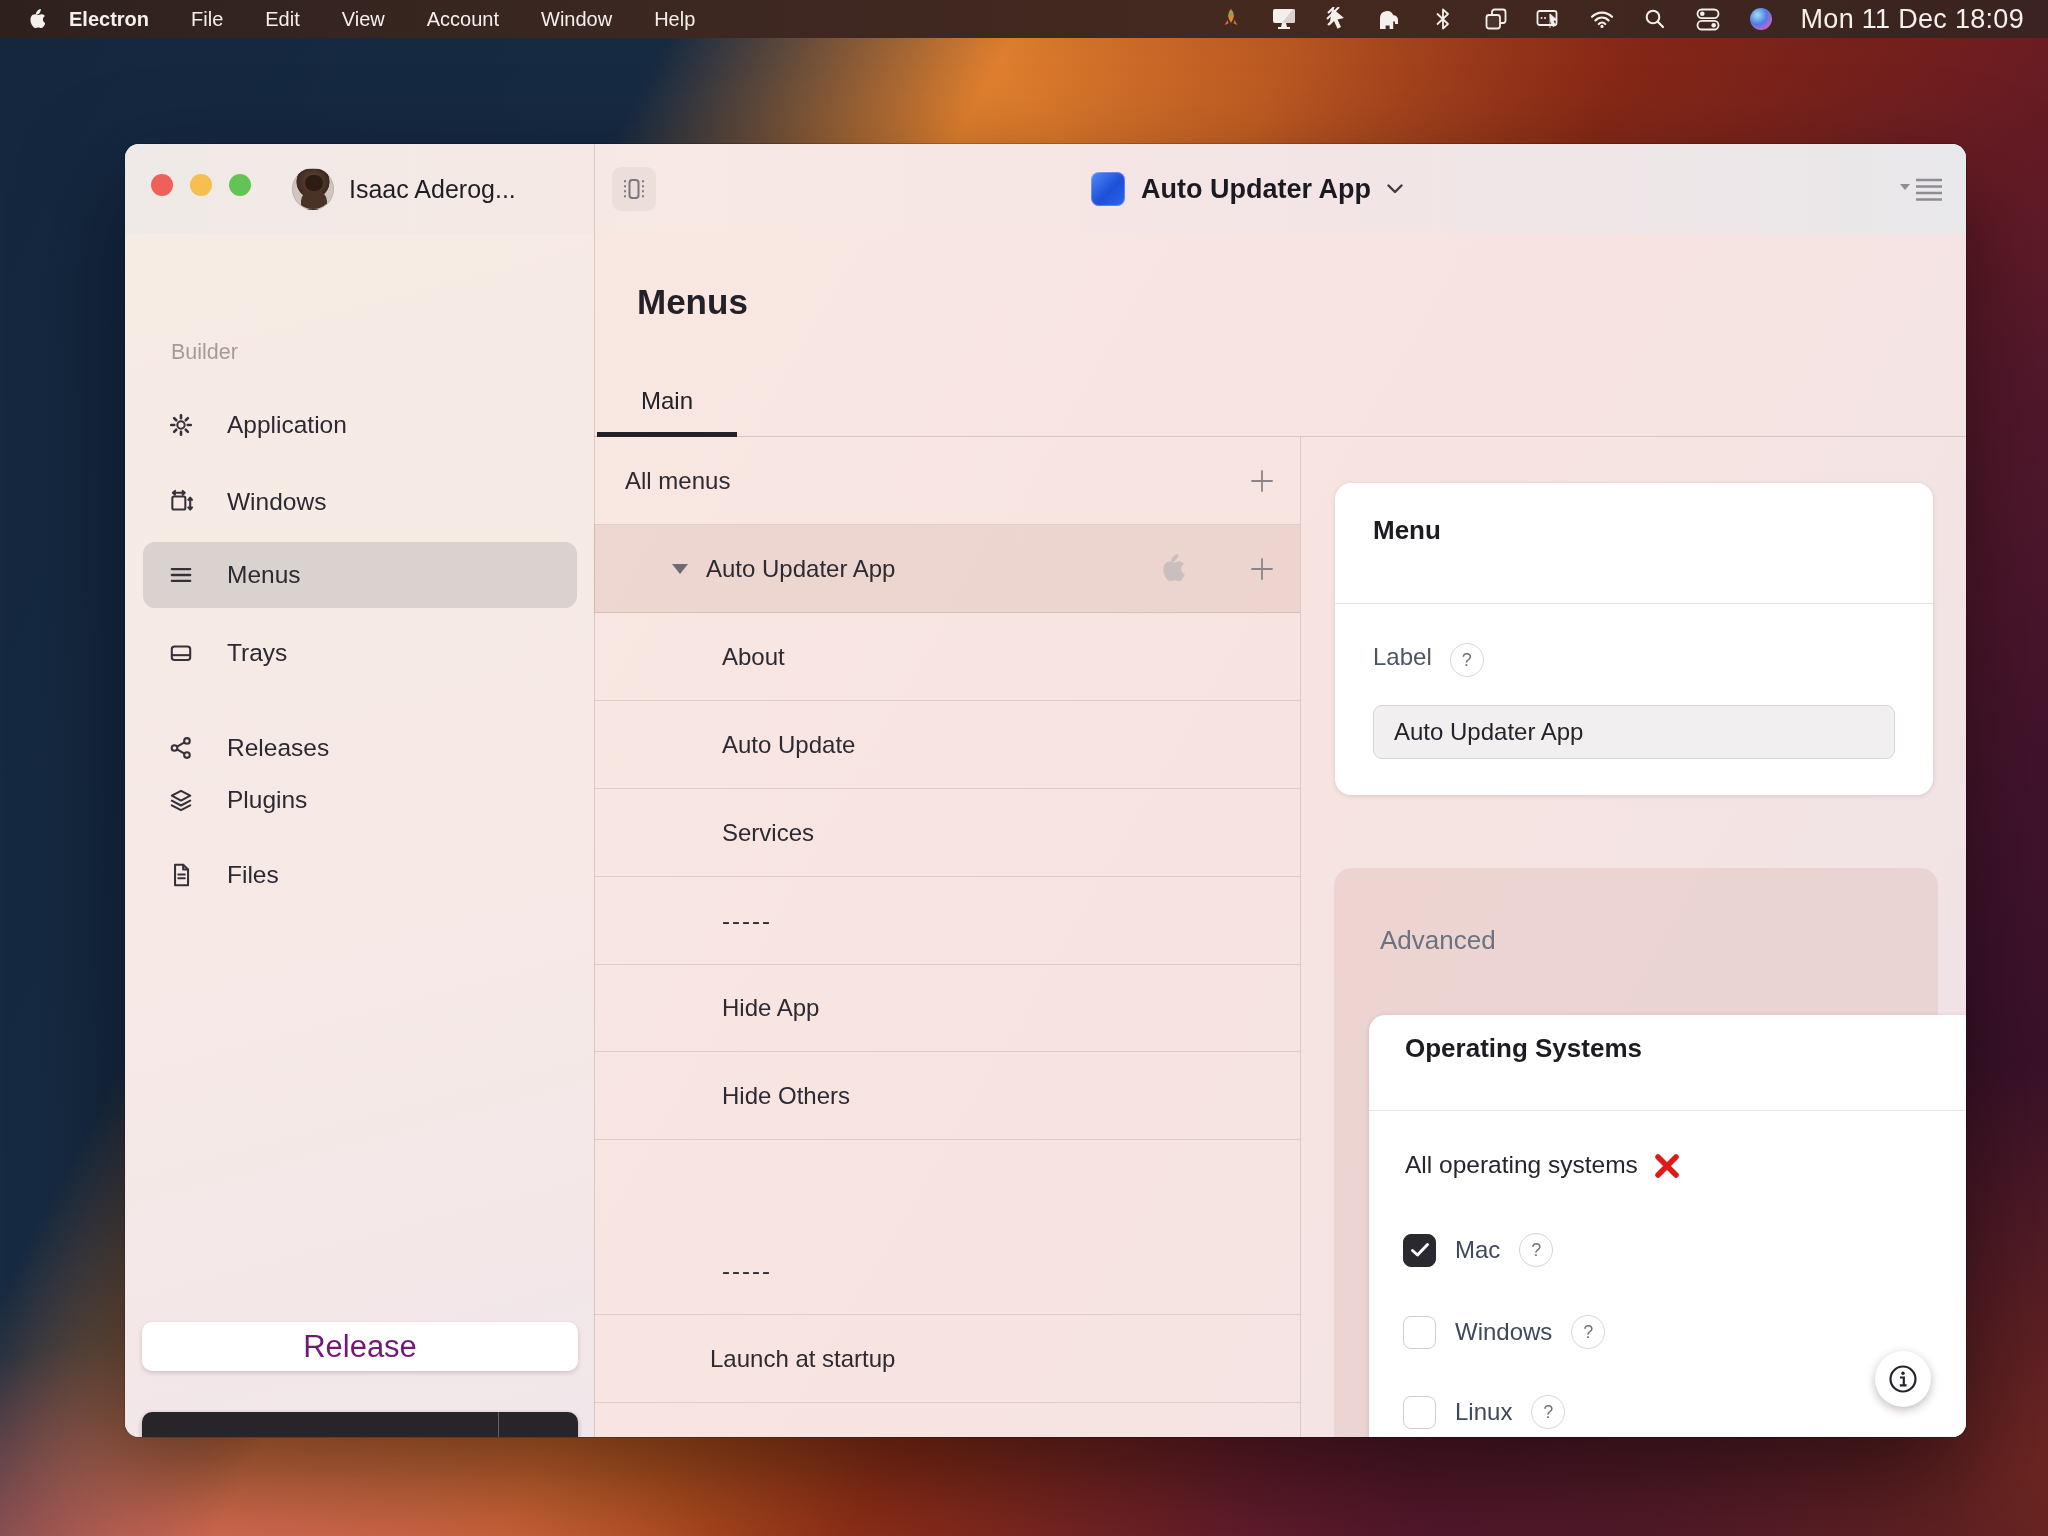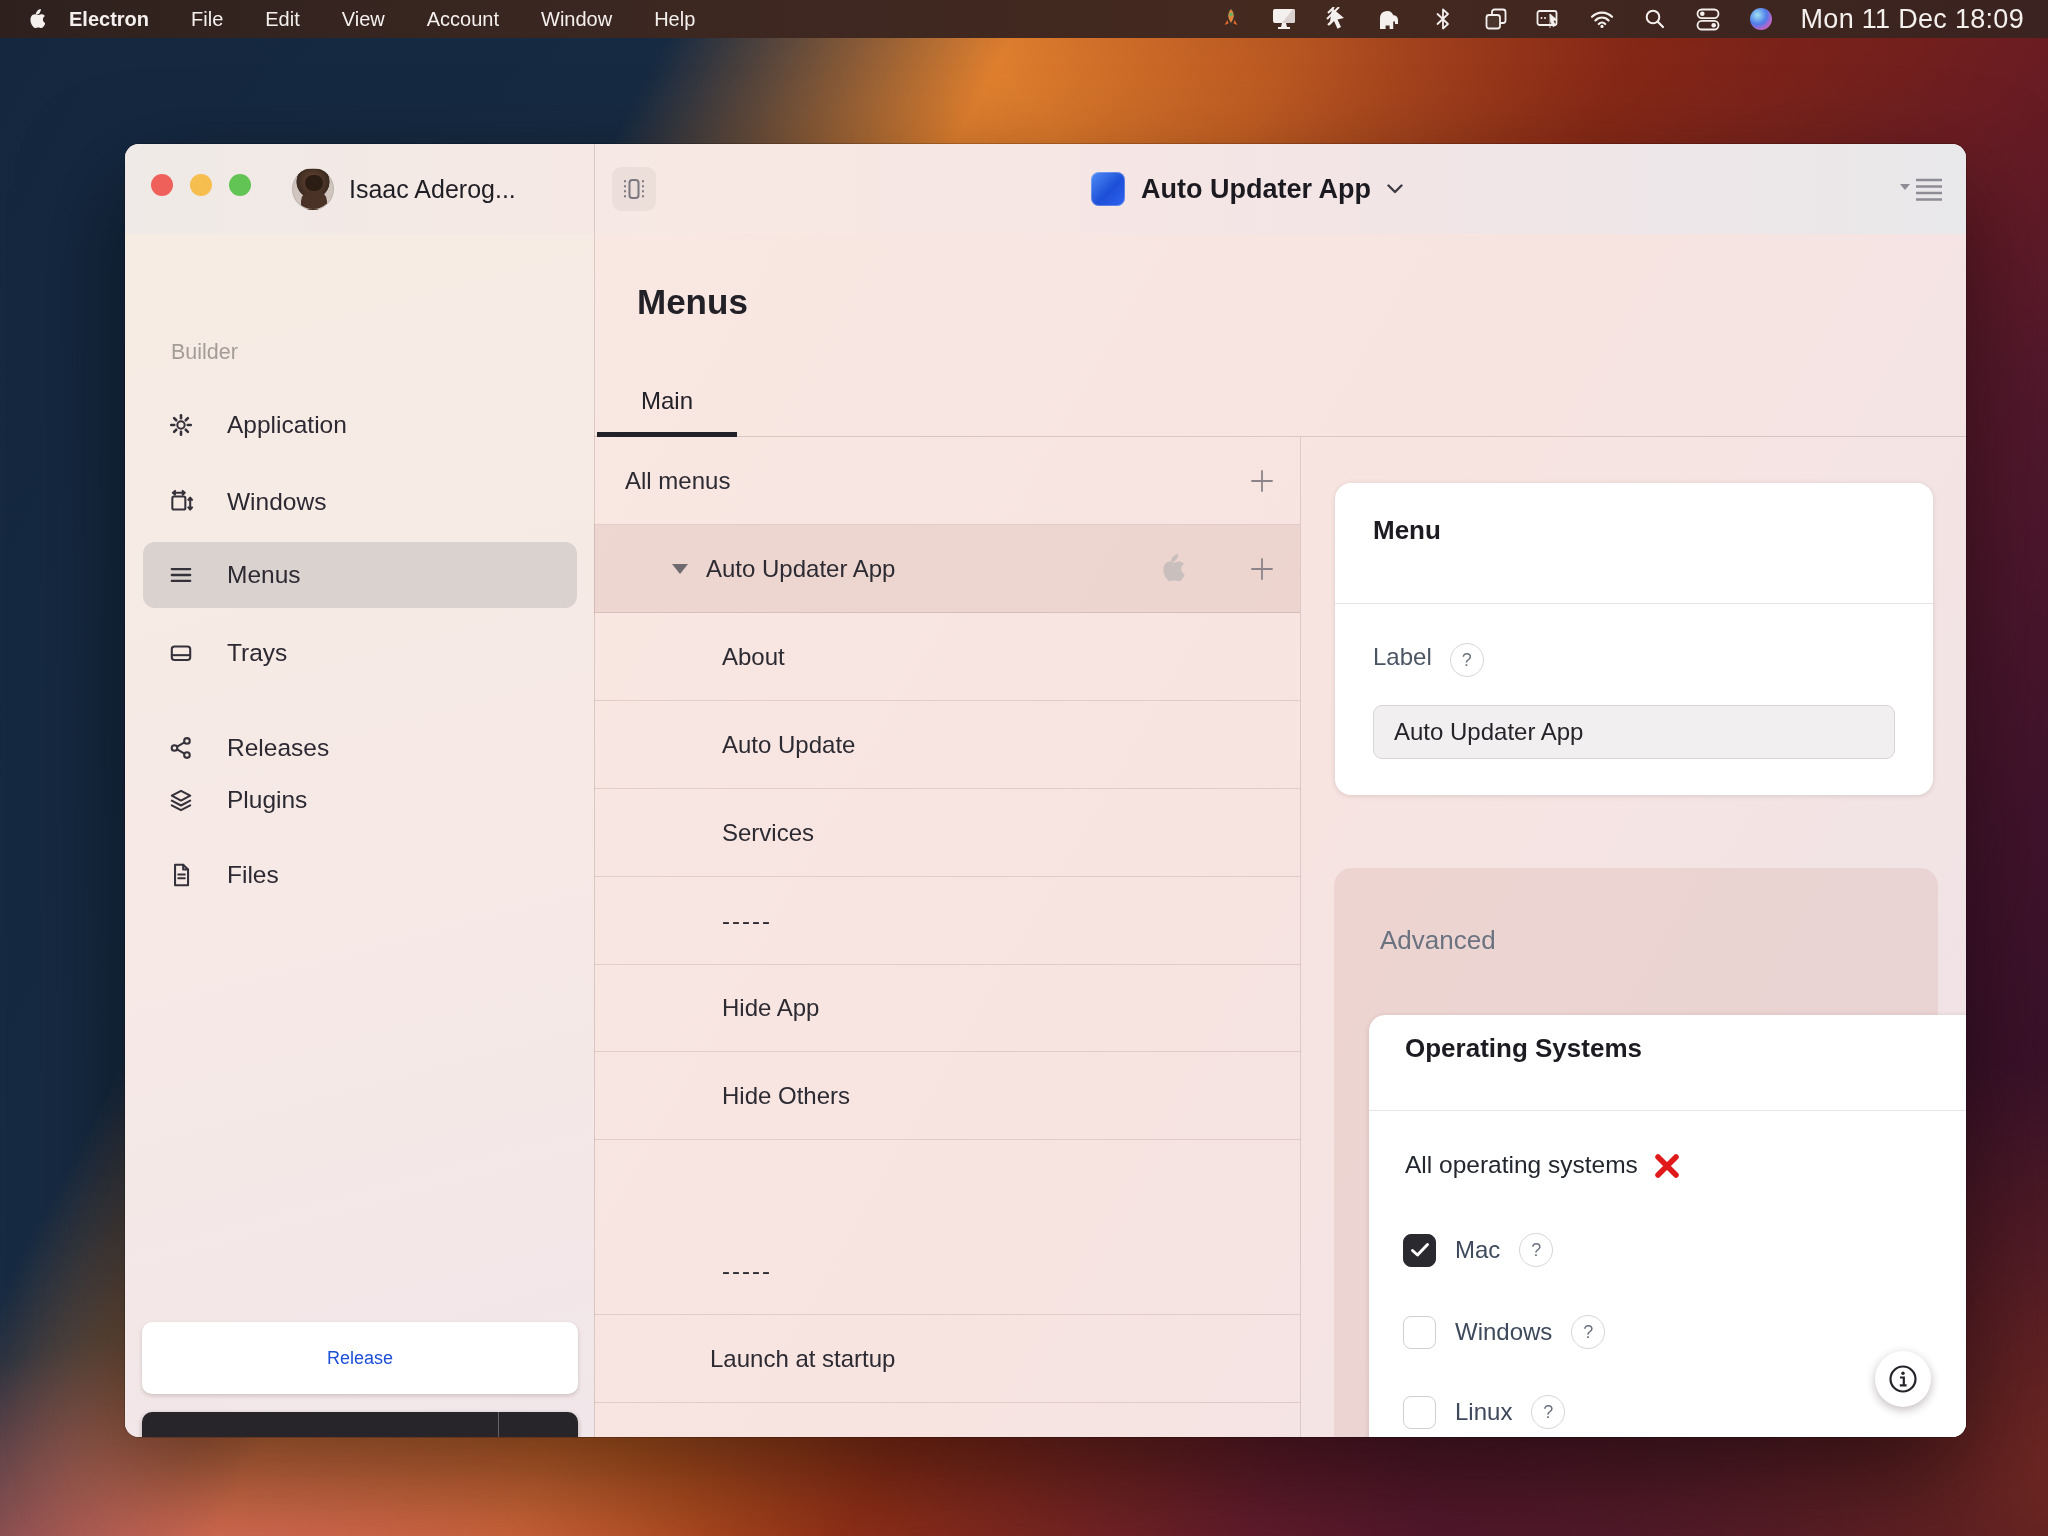--- a/index.html
+++ b/index.html
@@ -57,23 +57,23 @@
 
   
   .sidebar { position:absolute; left:0; top:90px; width:469px; height:1203px;
     background:linear-gradient(165deg,#f7ece4 0%, #f6e9e6 55%, #f1e6e9 100%); }
   .sb-section { position:absolute; left:46px; top:106px; font-size:21.5px; font-weight:500; color:#a49d97; }
   .sb-item { position:absolute; left:18px; width:434px; height:66px; border-radius:12px;
     display:flex; align-items:center; color:#2c2933; font-size:24.5px; }
   .sb-item.selected { background:#d9d2ce; }
   .sb-item .ic { width:26px; height:26px; margin-left:25px; display:flex; align-items:center; justify-content:center; color:#34313a; }
   .sb-item .lbl { margin-left:33px; }
-  .release-btn { position:absolute; left:17px; top:1088px; width:436px; height:72px; background:#ffffff;
+  .release-btn { position:absolute; left:17px; top:1088px; width:436px; height:49px; background:#ffffff;
     border-radius:10px; display:flex; align-items:center; justify-content:center;
-    font-size:18px; font-weight:500; color:#1d4ed8; box-shadow:0 2px 4px rgba(60,35,30,.18); }
+    font-size:31px; font-weight:500; color:#701a75; box-shadow:0 2px 4px rgba(60,35,30,.18); }
   .run-btn { position:absolute; left:17px; top:1178px; width:436px; height:78px; background:#27252a;
     border-radius:10px; display:flex; color:#fff; box-shadow:0 2px 5px rgba(40,20,18,.3); }
   .run-main { width:356px; display:flex; align-items:center; justify-content:center; font-size:25px; font-weight:500; }
   .run-kebab { width:80px; border-left:1px solid rgba(255,255,255,.28); display:flex; flex-direction:column;
     align-items:center; justify-content:center; gap:6px; }
 
   
   .content { position:absolute; left:469px; top:90px; width:1372px; height:1203px;
     background:linear-gradient(120deg,#f9e7e2 0%, #f7e4e1 50%, #efe3e7 100%); }
   .page-title { position:absolute; left:43px; top:48px; font-size:35px; font-weight:700; color:#232128; }

